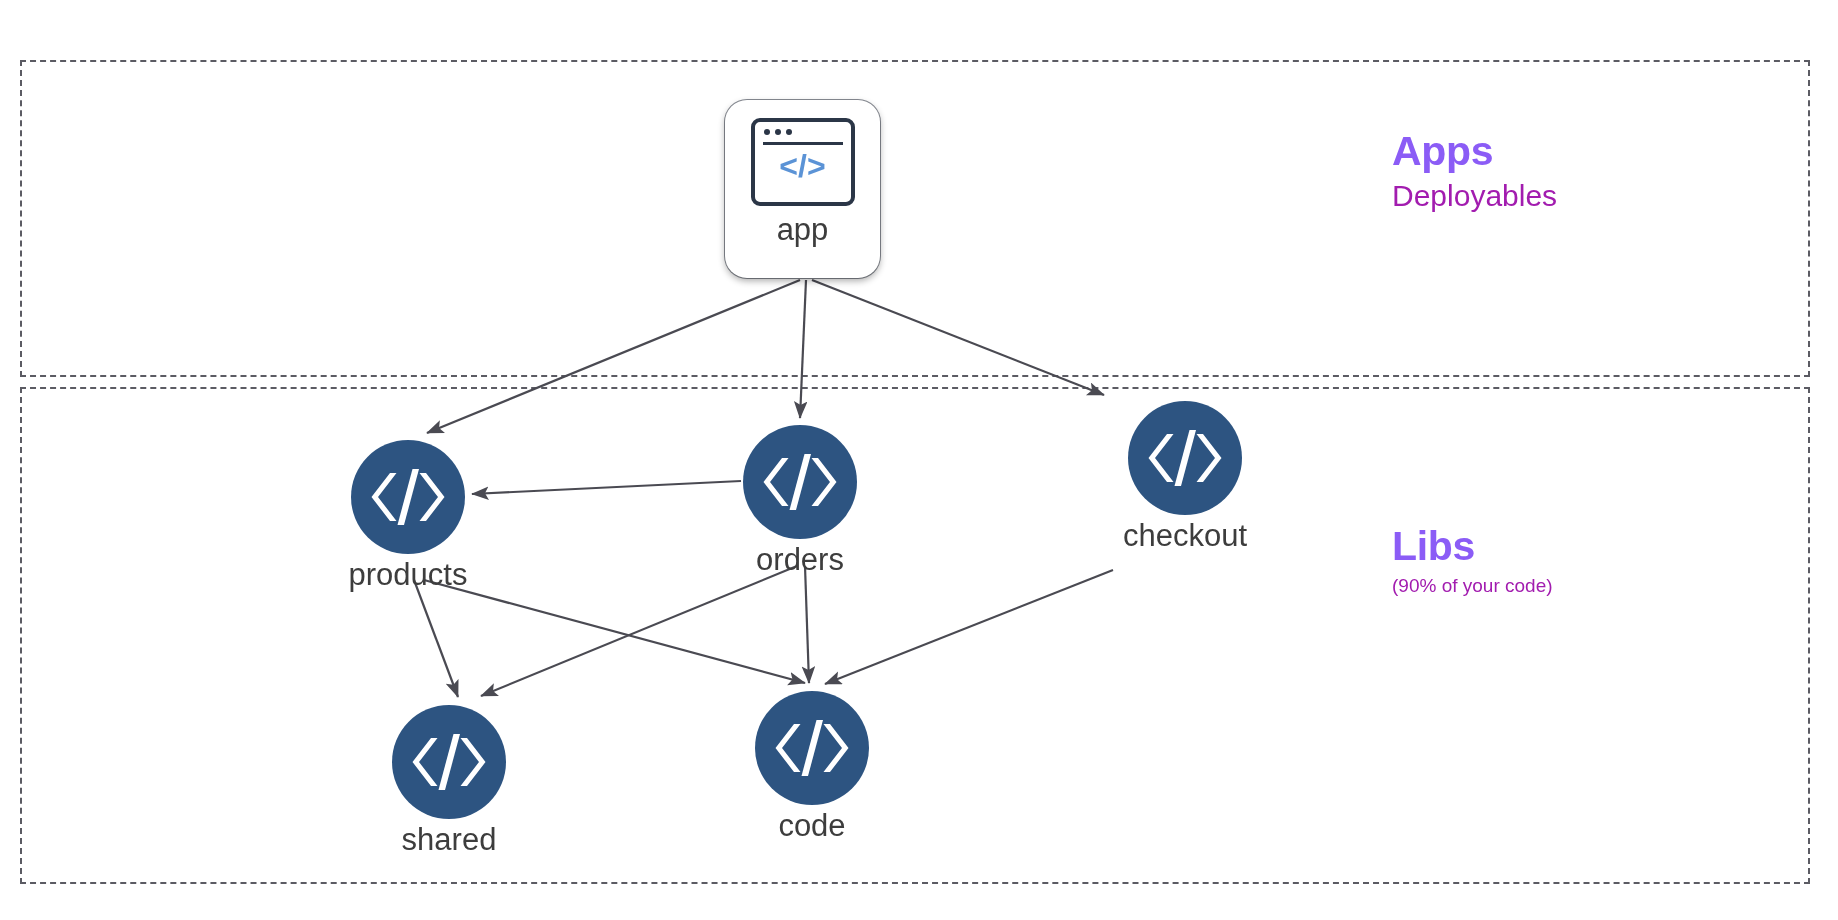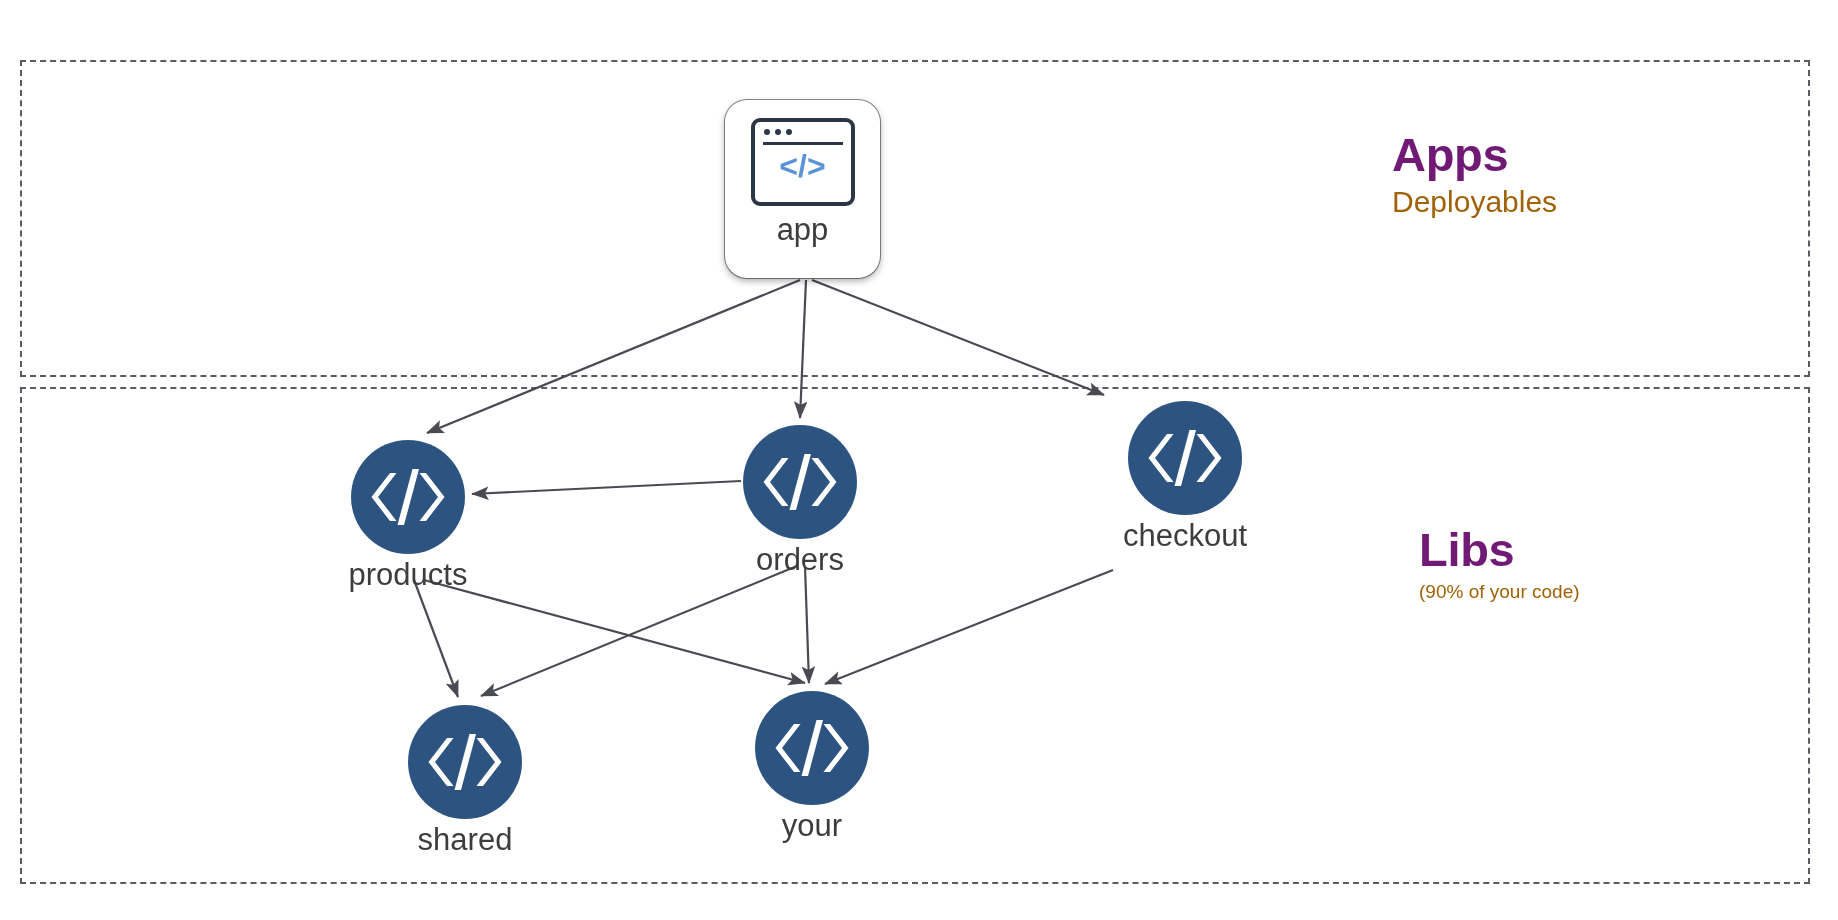--- a/index.html
+++ b/index.html
@@ -26,37 +26,37 @@
     background: transparent;
   }
   #zone-apps { left: 20px; top: 60px; width: 1790px; height: 317px; }
   #zone-libs { left: 20px; top: 387px; width: 1790px; height: 497px; }
 
   .zone-label {
     position: absolute;
     color: #3d3d3d;
   }
   .zone-label .zl-title {
-    font-size: 47px;
+    font-size: 41px;
     font-weight: bold;
     letter-spacing: -0.3px;
     line-height: 1.05;
-    color: #701a75;
+    color: #8b5cf6;
     display: block;
   }
   .zone-label .zl-sub {
     font-size: 30px;
     font-weight: normal;
     line-height: 1.25;
-    color: #a16207;
+    color: #a21caf;
     display: block;
     margin-top: 4px;
   }
   #label-apps { left: 1392px; top: 130px; }
-  #label-libs { left: 1392px; top: 525px; margin-left: 27px; }
+  #label-libs { left: 1392px; top: 525px; }
   #label-libs .zl-sub { font-size: 19px; margin-top: 6px; }
 
   
   #app-node {
     position: absolute;
     left: 725px;
     top: 100px;
     width: 155px;
     height: 178px;
     background: #ffffff;
@@ -136,21 +136,21 @@
     top: 118px;
     white-space: nowrap;
     font-size: 31px;
     color: #3d3d3d;
     line-height: 1.1;
   }
 
   #node-products  { left: 351px; top: 440px; }
   #node-orders    { left: 743px; top: 425px; }
   #node-checkout  { left: 1104px; top: 401px; margin-left: 24px; }
-  #node-shared    { left: 408px; top: 705px; }
+  #node-shared    { left: 392px; top: 705px; }
   #node-core      { left: 755px; top: 691px; }
 
   #edges {
     position: absolute;
     left: 0; top: 0;
     width: 1838px;
     height: 920px;
     pointer-events: none;
   }
 </style>
@@ -249,16 +249,16 @@
   </div>
 
   <div class="lib-node" id="node-core">
     <div class="lib-circle">
       <svg width="74" height="62" viewBox="0 0 74 62" xmlns="http://www.w3.org/2000/svg">
         <path d="M25.5 7 L7 31 L25.5 55 L19 55 L0.5 31 L19 7 Z" fill="#ffffff"></path>
         <path d="M48.5 7 L67 31 L48.5 55 L55 55 L73.5 31 L55 7 Z" fill="#ffffff"></path>
         <path d="M41.5 3 L48 3 L33 59 L26.5 59 Z" fill="#ffffff"></path>
       </svg>
     </div>
-    <div class="lib-label">your</div>
+    <div class="lib-label">code</div>
   </div>
 
 </div>
 
 </body></html>

